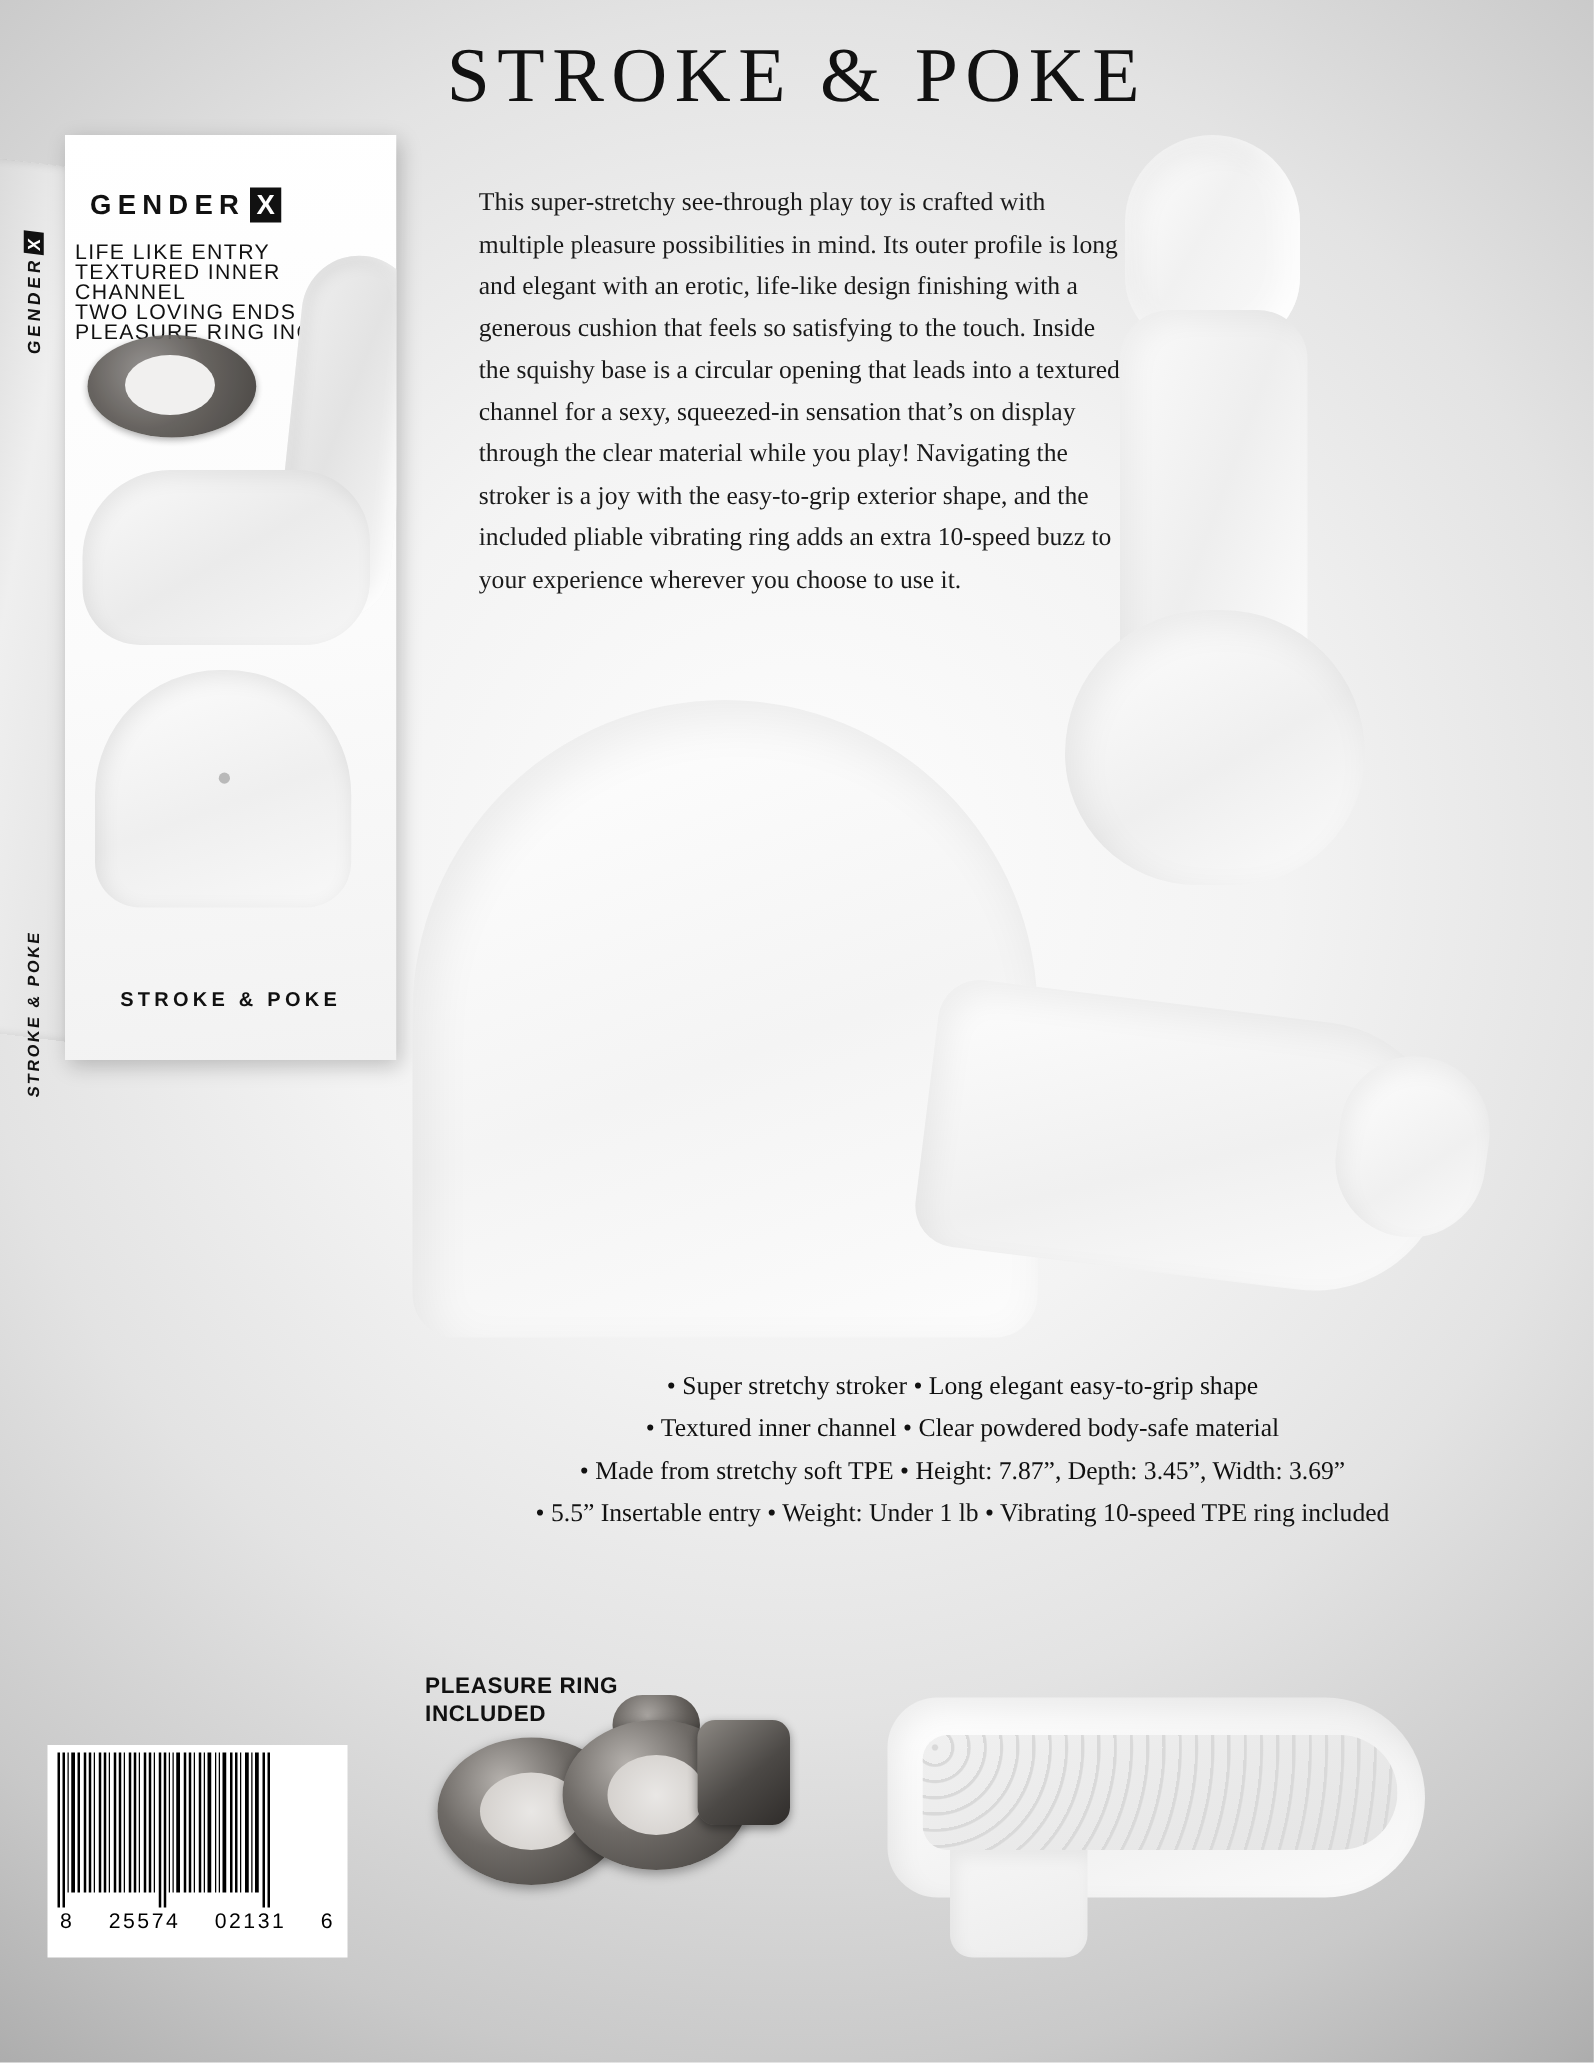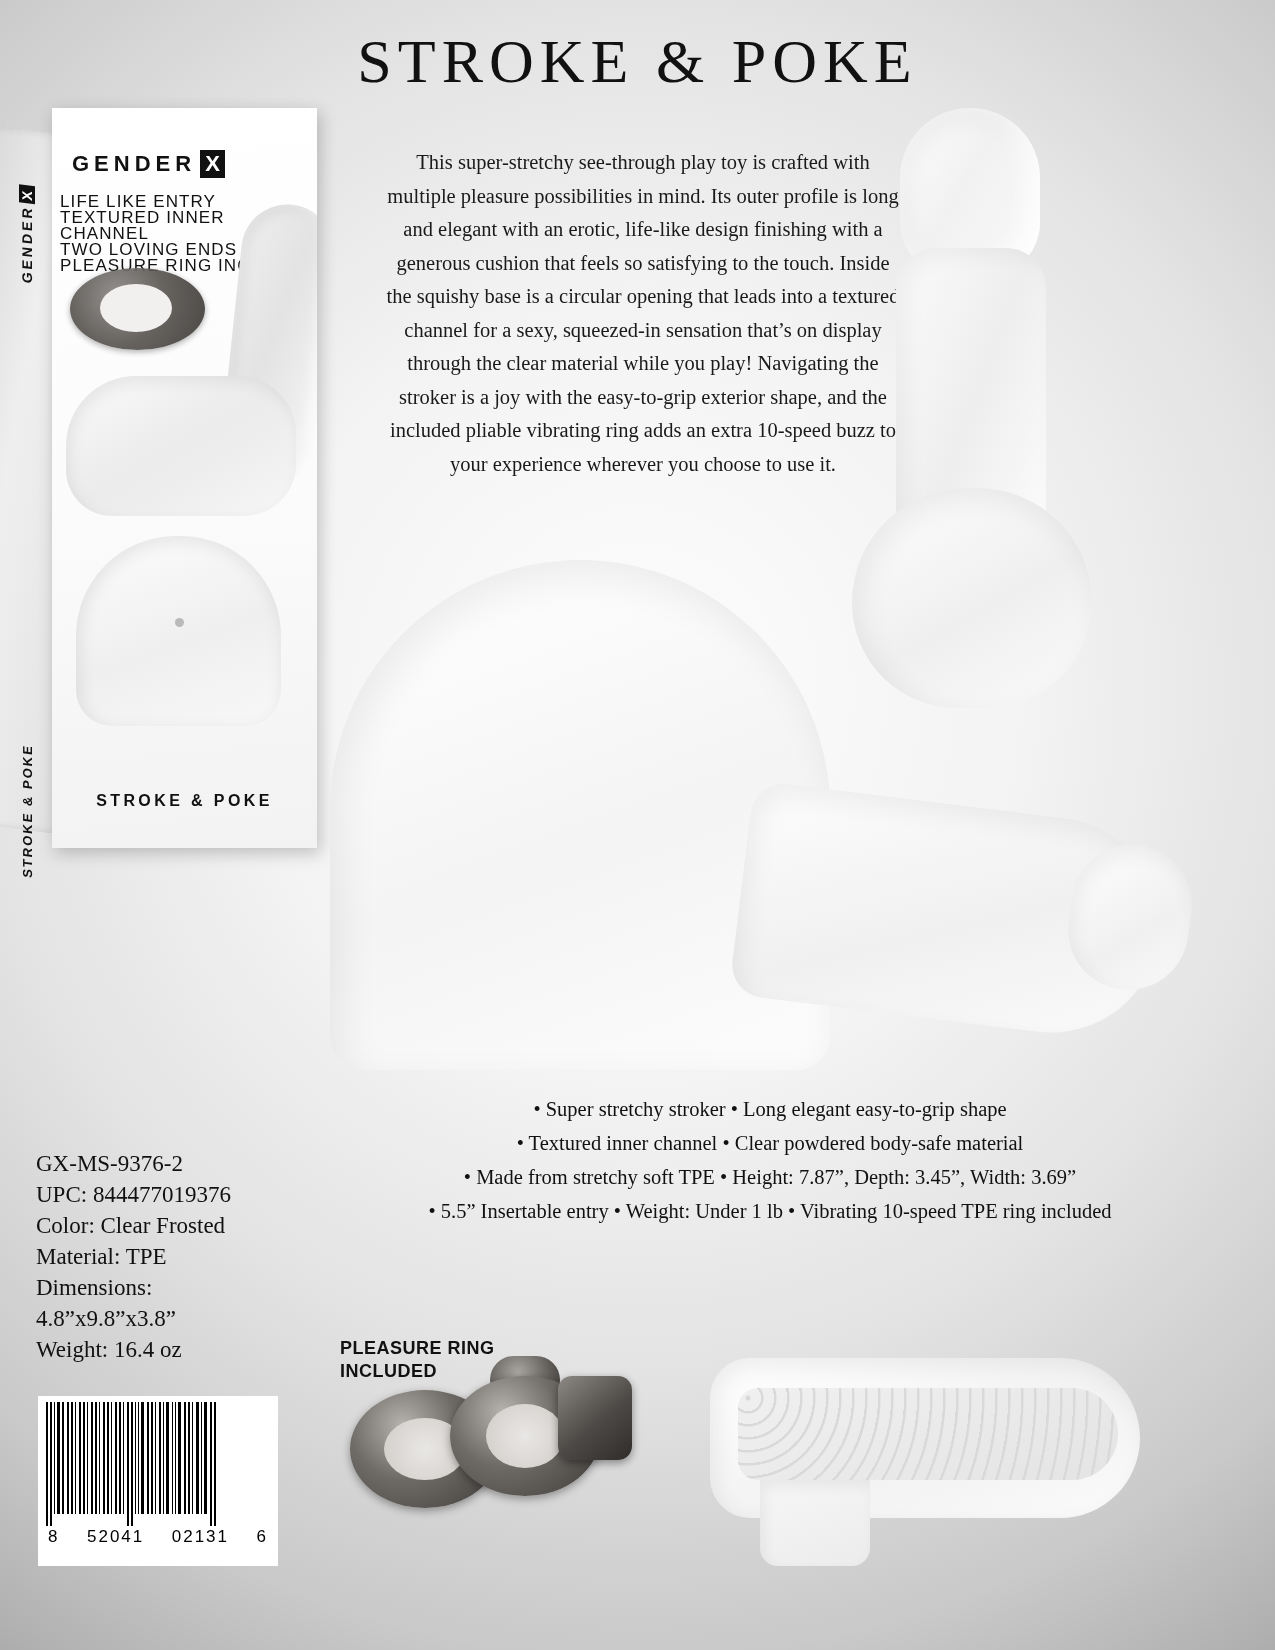--- a/index.html
+++ b/index.html
@@ -35,21 +35,21 @@
 
   
   .description {
     position: absolute;
     top: 146px;
     left: 383px;
     width: 520px;
     font-size: 20.5px;
     line-height: 33.5px;
     color: #1a1a1a;
-    text-align: center;
+    text-align: left;
   }
 
   
   .package {
     position: absolute;
     top: 108px;
     left: -10px;
     width: 360px;
     height: 740px;
   }
@@ -488,29 +488,20 @@
     <div class="tip"></div>
   </div>
 
   <div class="bullets">
     <div>• Super stretchy stroker  • Long elegant easy-to-grip shape</div>
     <div>• Textured inner channel • Clear powdered body-safe material</div>
     <div>• Made from stretchy soft TPE • Height: 7.87”, Depth: 3.45”, Width: 3.69”</div>
     <div>• 5.5” Insertable entry • Weight: Under 1 lb  • Vibrating 10-speed TPE ring included</div>
   </div>
 
-  <div class="info">
-    <div>GX-MS-9376-2</div>
-    <div>UPC: 844477019376</div>
-    <div>Color: Clear Frosted</div>
-    <div>Material: TPE</div>
-    <div>Dimensions:</div>
-    <div>4.8”x9.8”x3.8”</div>
-    <div>Weight: 16.4 oz</div>
-  </div>
 
   <div class="barcode-wrap">
     <div class="barcode-bars" id="barcode-bars">
         <i class="tall" style="width: 2px; margin-right: 2px;"></i>
         <i class="tall" style="width: 2px; margin-right: 2px;"></i>
         <i style="width: 1px; margin-right: 2px;"></i>
         <i style="width: 3px; margin-right: 2px;"></i>
         <i style="width: 2px; margin-right: 3px;"></i>
         <i style="width: 2px; margin-right: 2px;"></i>
         <i style="width: 2px; margin-right: 2px;"></i>
@@ -545,21 +536,21 @@
         <i style="width: 2px; margin-right: 2px;"></i>
         <i style="width: 1px; margin-right: 3px;"></i>
         <i style="width: 3px; margin-right: 2px;"></i>
         <i style="width: 1px; margin-right: 2px;"></i>
         <i style="width: 3px; margin-right: 3px;"></i>
         <i class="tall" style="width: 2px; margin-right: 2px;"></i>
         <i class="tall" style="width: 2px; margin-right: 0px;"></i>
       </div>
     <div class="barcode-digits">
       <span>8</span>
-      <span>52041</span>
+      <span>25574</span>
       <span>02131</span>
       <span>6</span>
     </div>
   </div>
 
   <div class="ring-label" style="white-space: pre-line;">PLEASURE RING
 INCLUDED</div>
   <div class="ring-photo">
     <div class="r r1"></div>
     <div class="nub"></div>

